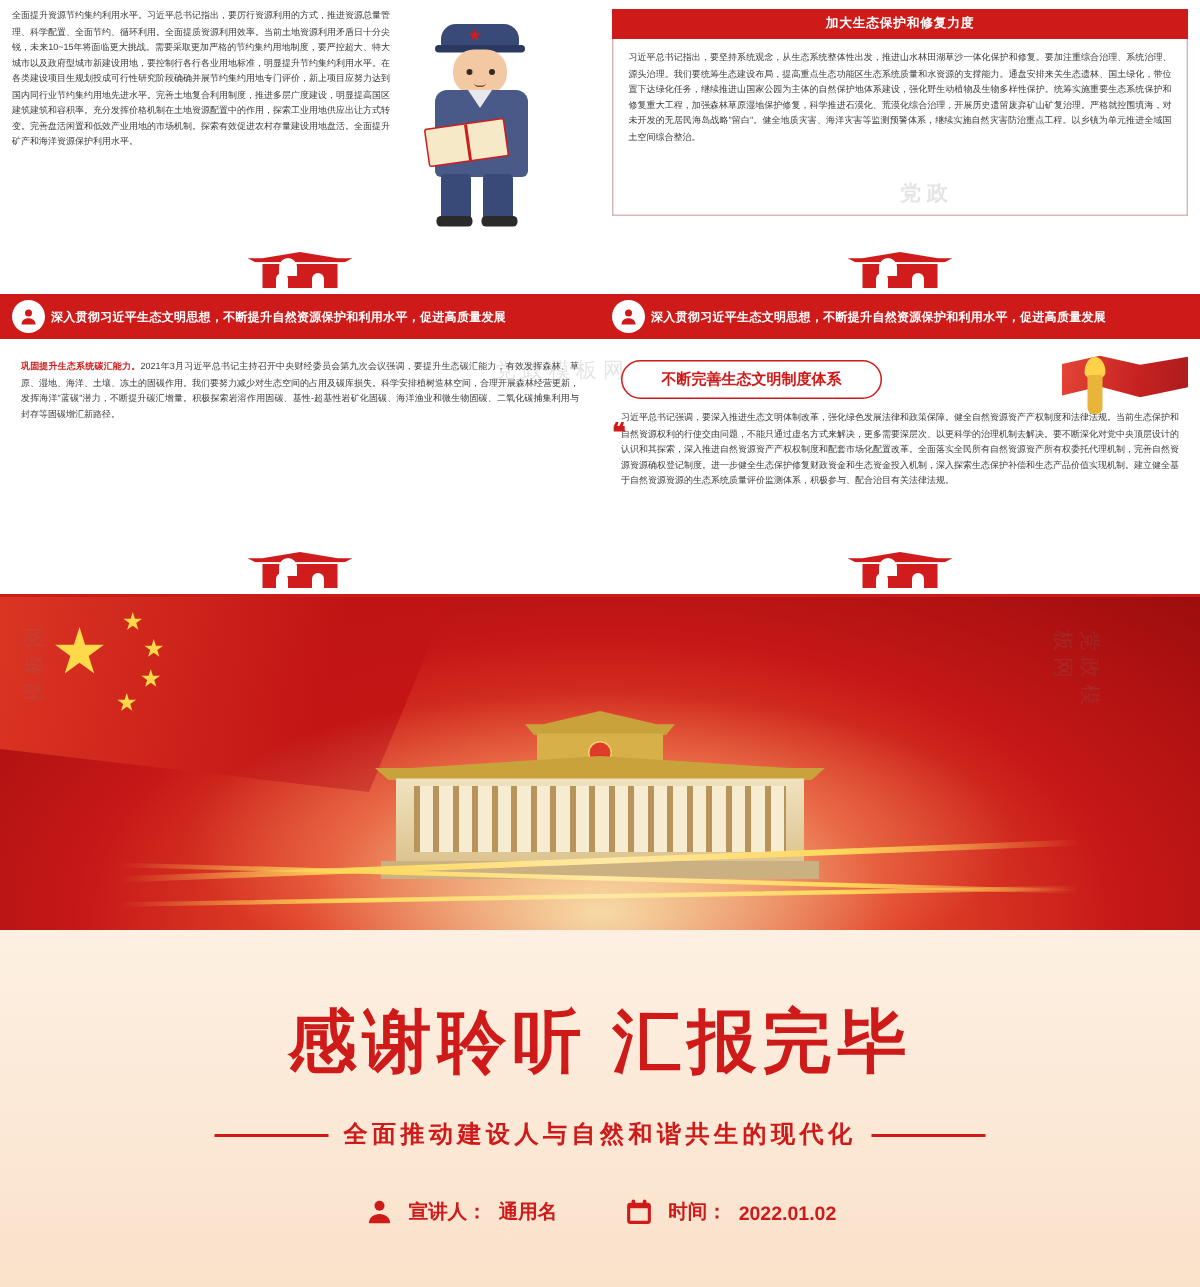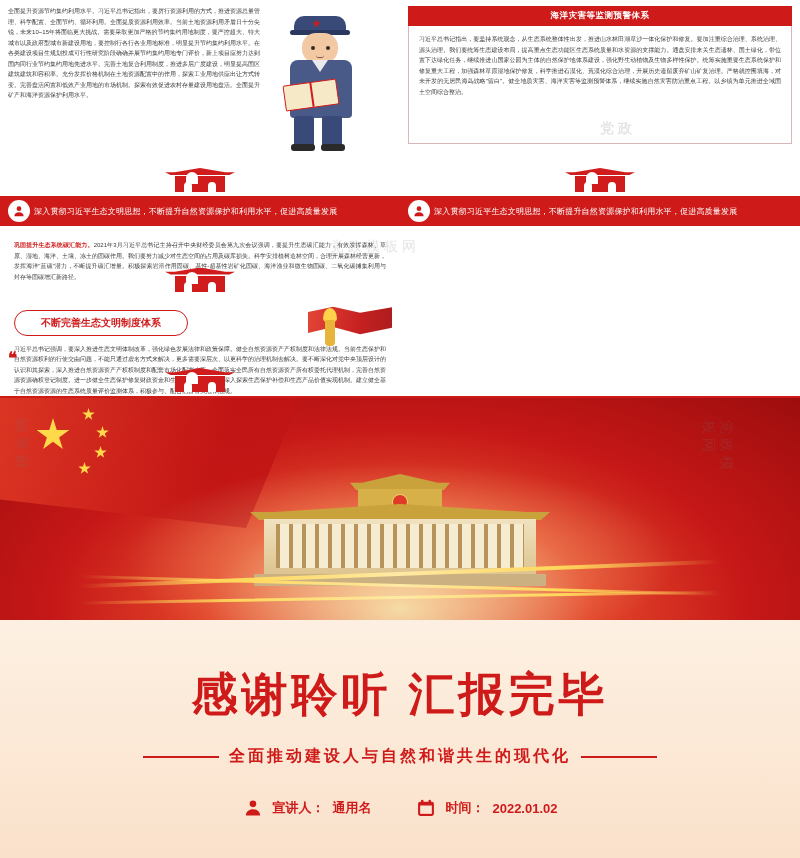--- a/index.html
+++ b/index.html
@@ -188,39 +188,38 @@
     position: relative;
     width: 400px; height: 30px;
     background: #cf1a1a;
     display: flex;
     align-items: center;
     padding-left: 34px;
   }
   .banner-half .btxt {
     color: #fff;
     font-size: 8px;
-    font-weight: normal;
+    font-weight: bold;
     letter-spacing: .2px;
   }
   .banner-badge {
     position: absolute; left: 8px; top: 4px;
     width: 22px; height: 22px;
     border-radius: 50%;
     background: #fff;
     display: flex; align-items: center; justify-content: center;
   }
   .banner-badge svg { width: 14px; height: 14px; }
 
   
   .slide-mid {
     position: absolute; left: 0; top: 226px;
     width: 800px; height: 170px;
     display: flex;
     background: #fff;
-    flex-direction: column;
   }
   .mid-col {
     position: relative;
     width: 400px; height: 170px;
     padding: 14px 14px 0 14px;
   }
   .pill-title {
     display: inline-block;
     border: 1.5px solid #cf1a1a;
     border-radius: 14px;
@@ -441,21 +440,21 @@
         </div>
       </div>
       <div class="gate">
         <div class="roof"></div>
           <div class="wall"></div>
           <div class="door"></div>
       </div>
     </div>
 
     <div class="col-right">
-      <div class="redbar-title">海洋灾害等监测预警体系</div>
+      <div class="redbar-title">加大生态保护和修复力度</div>
       <div class="card-outline">
         <div class="text-body">习近平总书记指出，要坚持系统观念，从生态系统整体性出发，推进山水林田湖草沙一体化保护和修复。要加注重综合治理、系统治理、源头治理。我们要统筹生态建设布局，提高重点生态功能区生态系统质量和水资源的支撑能力。通盘安排来关生态遗林、国土绿化，带位置下达绿化任务，继续推进山国家公园为主体的自然保护地体系建设，强化野生动植物及生物多样性保护。统筹实施重要生态系统保护和修复重大工程，加强森林草原湿地保护修复，科学推进石漠化、荒漠化综合治理，开展历史遗留废弃矿山矿复治理。严格就控围填海，对未开发的无居民海岛战略"留白"。健全地质灾害、海洋灾害等监测预警体系，继续实施自然灾害防治重点工程。以乡镇为单元推进全域国土空间综合整治。</div>
       </div>
       <div class="gate">
         <div class="roof"></div>
           <div class="wall"></div>
           <div class="door"></div>
       </div>
     </div>
   </div>

